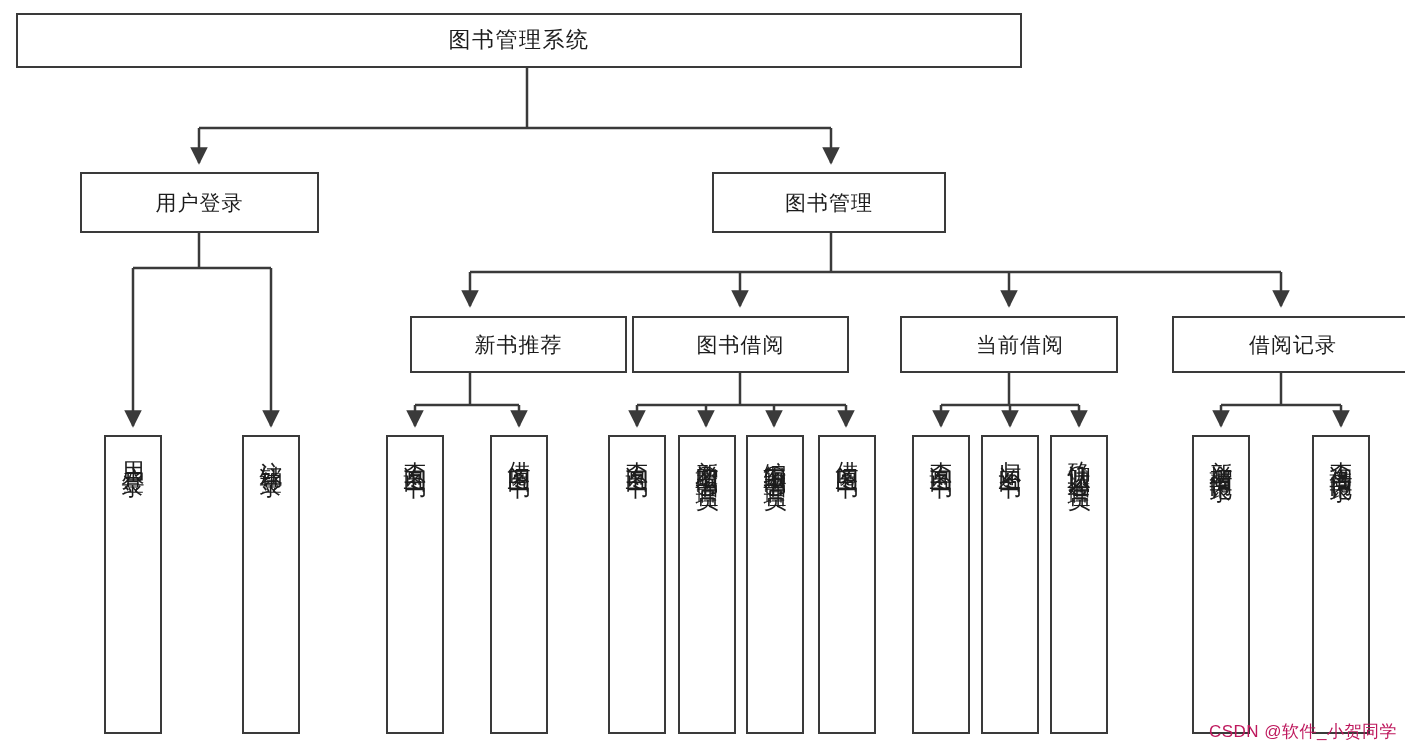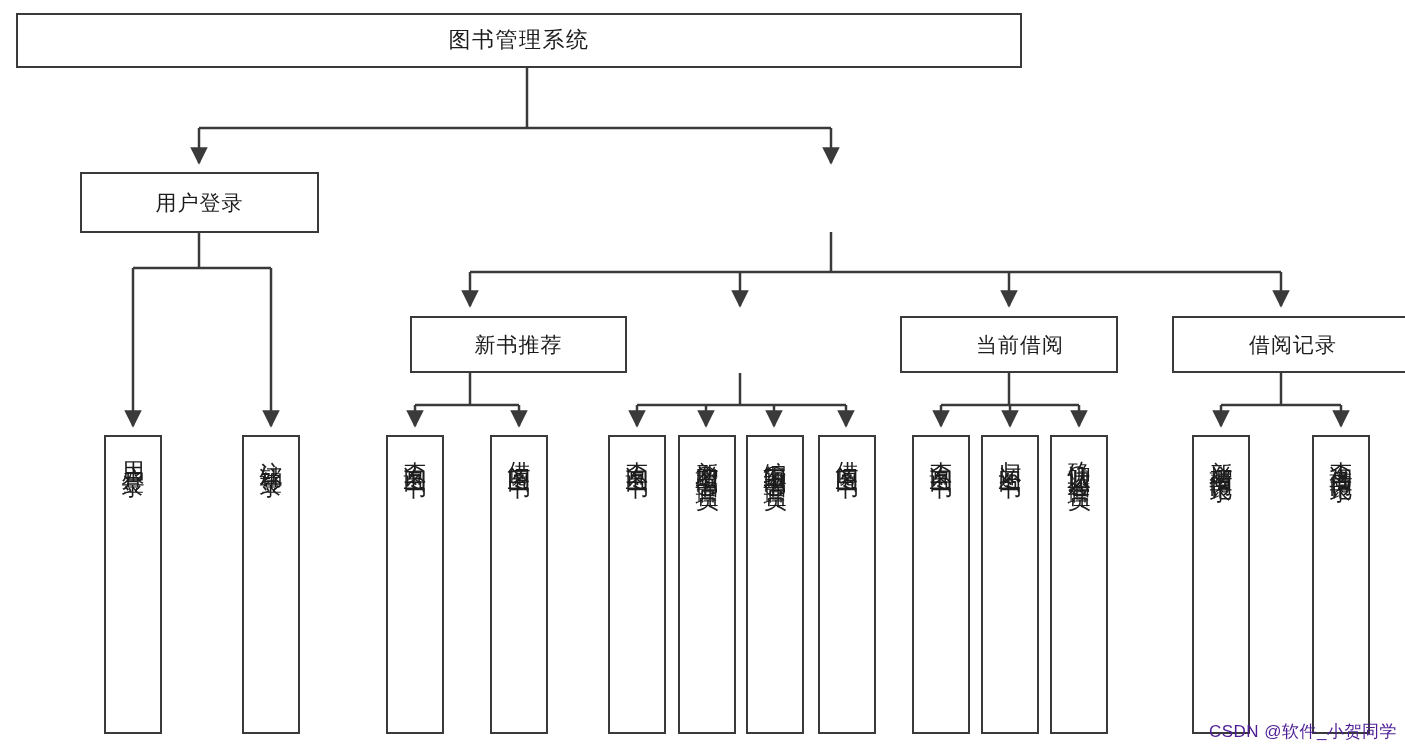--- a/index.html
+++ b/index.html
@@ -66,21 +66,21 @@
     white-space: nowrap;
   }
   .node.v.tall .label {
     letter-spacing: 4px;
   }
   .watermark {
     position: absolute;
     right: 8px;
     bottom: 4px;
     font-size: 17px;
-    color: #4c1d95;
+    color: #be185d;
     letter-spacing: 0.5px;
     white-space: nowrap;
   }
 </style>
 </head>
 <body>
 
 <div id="canvas">
 
   <svg class="wires" viewBox="0 0 1405 747">
@@ -133,24 +133,30 @@
     </g>
   </svg>
 
   <div class="node h root" style="left:16px; top:13px; width:1006px; height:55px;">
     <span class="label">图书管理系统</span>
   </div>
 
   <div class="node h" style="left:80px; top:172px; width:239px; height:61px;">
     <span class="label">用户登录</span>
   </div>
+  <div class="node h" style="left:712px; top:172px; width:234px; height:61px;">
+    <span class="label">图书管理</span>
+  </div>
 
   <div class="node h" style="left:362px; top:316px; width:217px; height:57px;margin-left:48px;">
     <span class="label">新书推荐</span>
   </div>
+  <div class="node h" style="left:632px; top:316px; width:217px; height:57px;">
+    <span class="label">图书借阅</span>
+  </div>
   <div class="node h" style="left:900px; top:316px; width:218px; height:57px;padding-left:22px;">
     <span class="label">当前借阅</span>
   </div>
   <div class="node h" style="left:1172px; top:316px; width:242px; height:57px;">
     <span class="label">借阅记录</span>
   </div>
 
   <div class="node v" style="left:104px; top:435px; width:58px; height:299px;">
     <span class="label">用户登录</span>
   </div>

